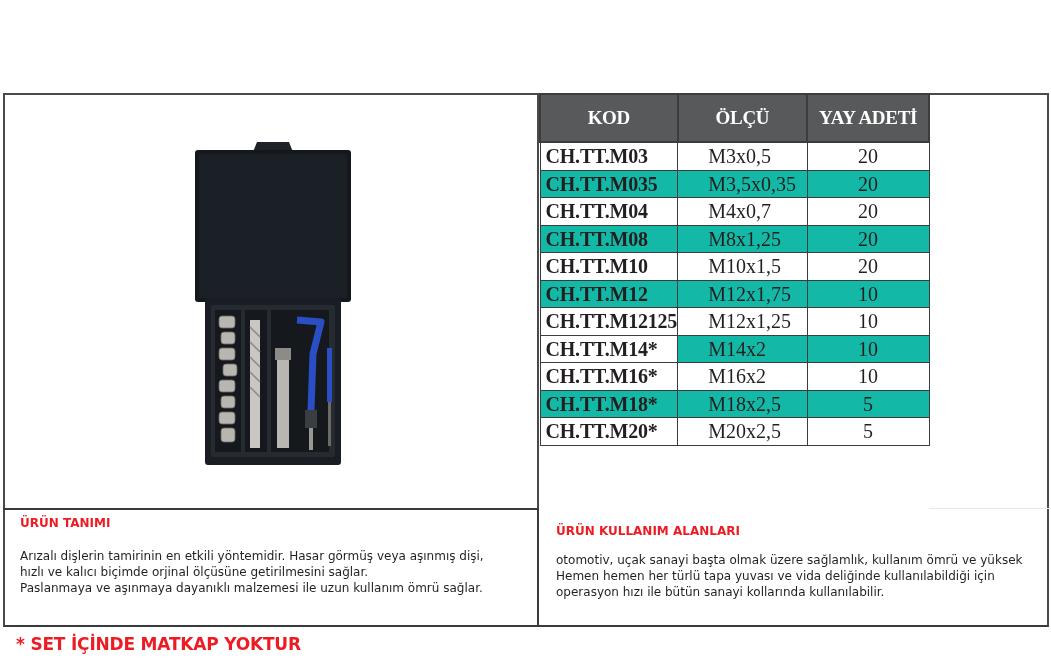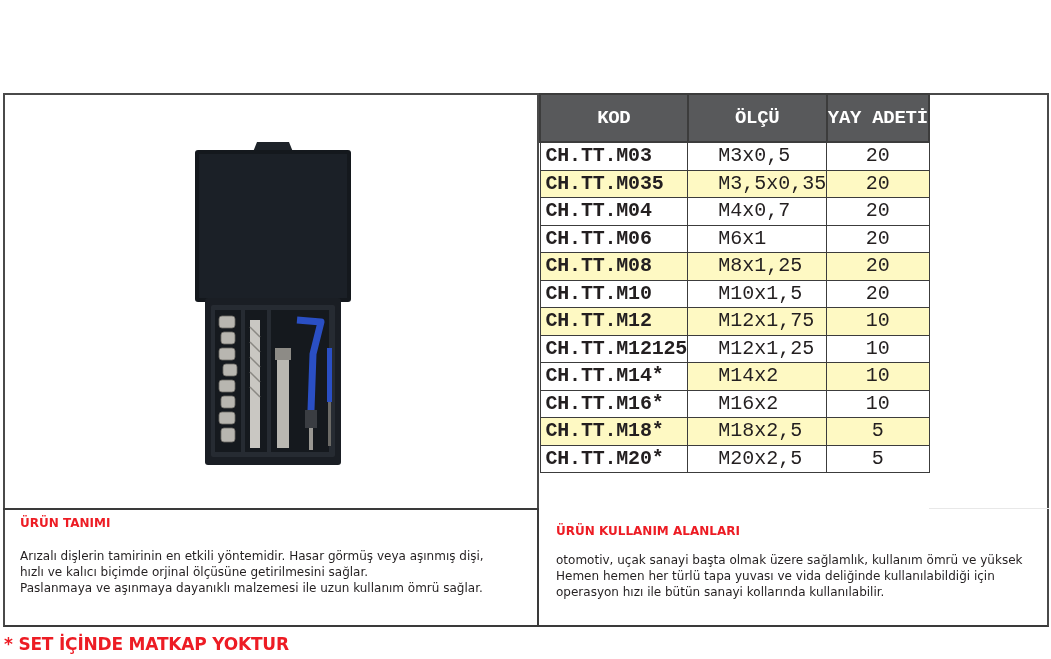--- a/index.html
+++ b/index.html
@@ -32,54 +32,54 @@
 
     
     .product {
       position: absolute; left: 193px; top: 142px; width: 160px; height: 323px;
     }
 
     
     table.spec {
       position: absolute; left: 539px; top: 93px;
       border-collapse: collapse; width: 391px;
-      font-family: Liberation Mono, monospace;
+      font-family: Liberation Serif, serif;
     }
     table.spec th {
       background: #58595b; color: #ffffff; height: 46px;
       font-size: 19px; font-weight: bold; letter-spacing: -0.3px;
       border: 2px solid #3c3c3c; padding: 0;
       text-align: center;
     }
     table.spec td {
       height: 26.5px; border: 1.5px solid #3c3c3c; padding: 0;
       font-size: 20px; line-height: 26px;
     }
     table.spec td.kod { font-weight: bold; padding-left: 5px; width: 124px; letter-spacing: -0.2px; }
     table.spec td.olcu { padding-left: 30px; width: 100px; }
     table.spec td.adet { text-align: center; width: 130px; }
-    table.spec tr.even td { background: #fef9c3; }
+    table.spec tr.even td { background: #14b8a6; }
     table.spec tr.odd td { background: #ffffff; }
     table.spec tr td.white-cell { background: #ffffff !important; }
 
     
     .desc-left { position: absolute; left: 20px; top: 516px; width: 510px; }
     .desc-right { position: absolute; left: 556px; top: 524px; width: 490px; }
     .desc-title {
       color: #ed1c24; font-weight: bold; font-size: 12px; margin: 0;
     }
     .desc-body {
       font-size: 12px; line-height: 16px; margin: 0; color: #231f20;
     }
     .desc-left .desc-body { margin-top: 18px; }
     .desc-right .desc-body { margin-top: 14px; }
     .desc-line { display: block; white-space: nowrap; }
 
     .footer-note {
-      position: absolute; left: 4px; top: 634px;
+      position: absolute; left: 16px; top: 634px;
       color: #ed1c24; font-weight: bold; font-size: 17px; letter-spacing: -0.2px;
       white-space: nowrap;
     }
   </style>
 </head>
 <body>
 
 <div class="frame"></div>
 <div class="img-panel"></div>
 <div class="bottom-divider"></div>
@@ -142,25 +142,20 @@
     <tr class="even">
       <td class="kod">CH.TT.M035</td>
       <td class="olcu">M3,5x0,35</td>
       <td class="adet">20</td>
     </tr>
     <tr class="odd">
       <td class="kod">CH.TT.M04</td>
       <td class="olcu">M4x0,7</td>
       <td class="adet">20</td>
     </tr>
-    <tr class="odd">
-      <td class="kod">CH.TT.M06</td>
-      <td class="olcu">M6x1</td>
-      <td class="adet">20</td>
-    </tr>
     <tr class="even">
       <td class="kod">CH.TT.M08</td>
       <td class="olcu">M8x1,25</td>
       <td class="adet">20</td>
     </tr>
     <tr class="odd">
       <td class="kod">CH.TT.M10</td>
       <td class="olcu">M10x1,5</td>
       <td class="adet">20</td>
     </tr>

